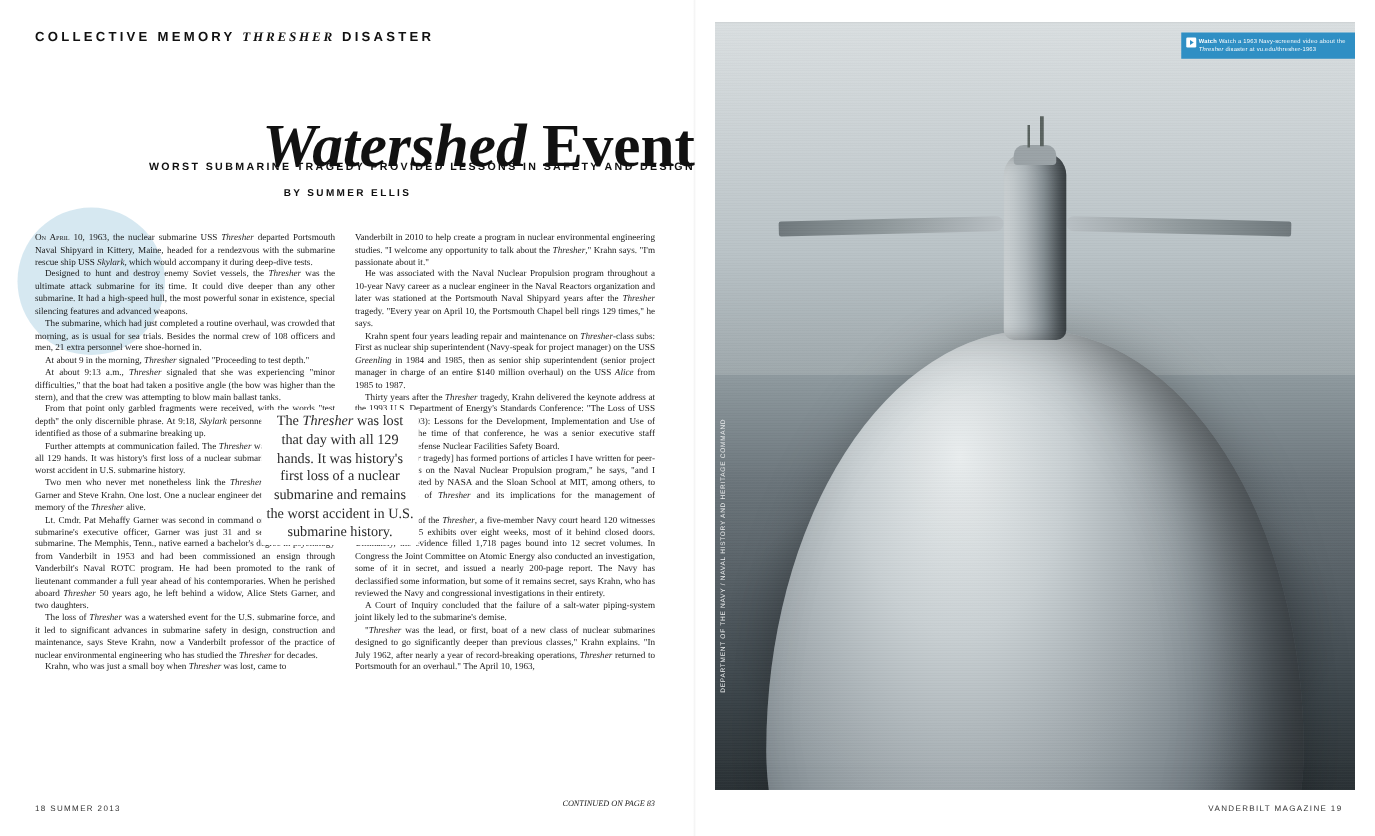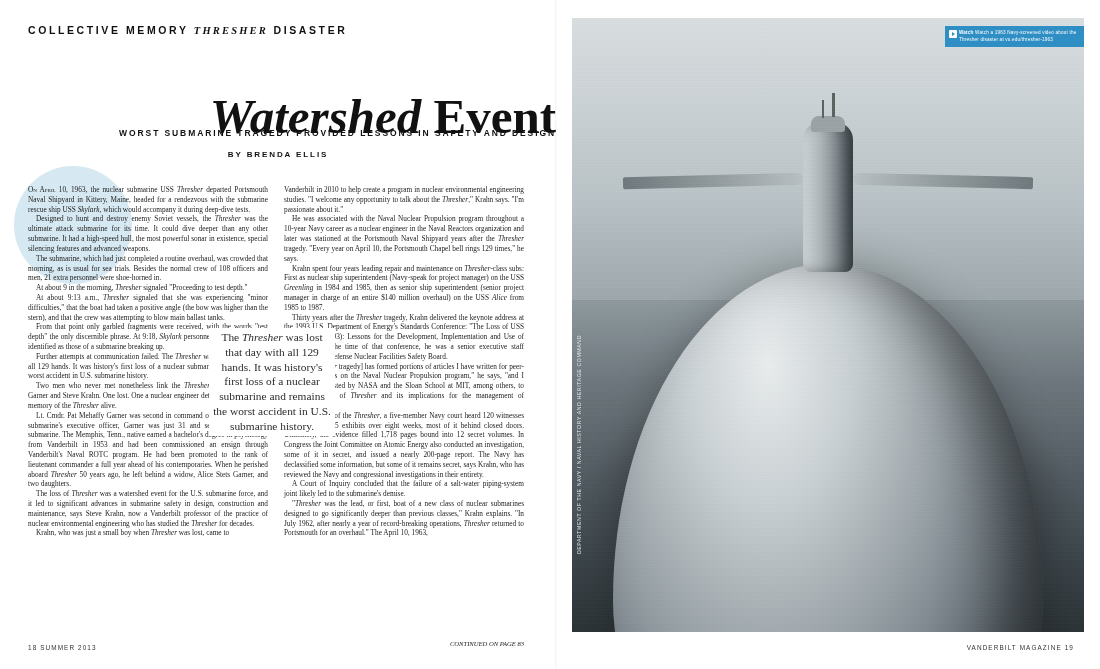--- a/index.html
+++ b/index.html
@@ -210,21 +210,21 @@
 
     <div class="kicker">
       <span>COLLECTIVE MEMORY </span><span class="ital">THRESHER</span><span> DISASTER</span>
     </div>
 
     <h1 class="headline">
       <span class="it">Watershed</span><span class="rm"> Event</span>
     </h1>
 
     <div class="deck">WORST SUBMARINE TRAGEDY PROVIDED LESSONS IN SAFETY AND DESIGN</div>
-    <div class="byline">BY BRENDA ELLIS</div>
+    <div class="byline">BY SUMMER ELLIS</div>
 
     <div class="blue-blob"></div>
 
     <div class="col col-left" id="col-left">
         <p class="first"><span class="dropcapline">On April 10, 1963,</span> the nuclear submarine USS <i>Thresher</i> departed Portsmouth Naval Shipyard in Kittery, Maine, headed for a rendezvous with the submarine rescue ship USS <i>Skylark</i>, which would accompany it during deep-dive tests.</p>
         <p>Designed to hunt and destroy enemy Soviet vessels, the <i>Thresher</i> was the ultimate attack submarine for its time. It could dive deeper than any other submarine. It had a high-speed hull, the most powerful sonar in existence, special silencing features and advanced weapons.</p>
         <p>The submarine, which had just completed a routine overhaul, was crowded that morning, as is usual for sea trials. Besides the normal crew of 108 officers and men, 21 extra personnel were shoe-horned in.</p>
         <p>At about 9 in the morning, <i>Thresher</i> signaled "Proceeding to test depth."</p>
         <p>At about 9:13 a.m., <i>Thresher</i> signaled that she was experiencing "minor difficulties," that the boat had taken a positive angle (the bow was higher than the stern), and that the crew was attempting to blow main ballast tanks.</p>
         <p>From that point only garbled fragments were received, with the words "test depth" the only discernible phrase. At 9:18, <i>Skylark</i> personnel heard sounds they identified as those of a submarine breaking up.</p>

